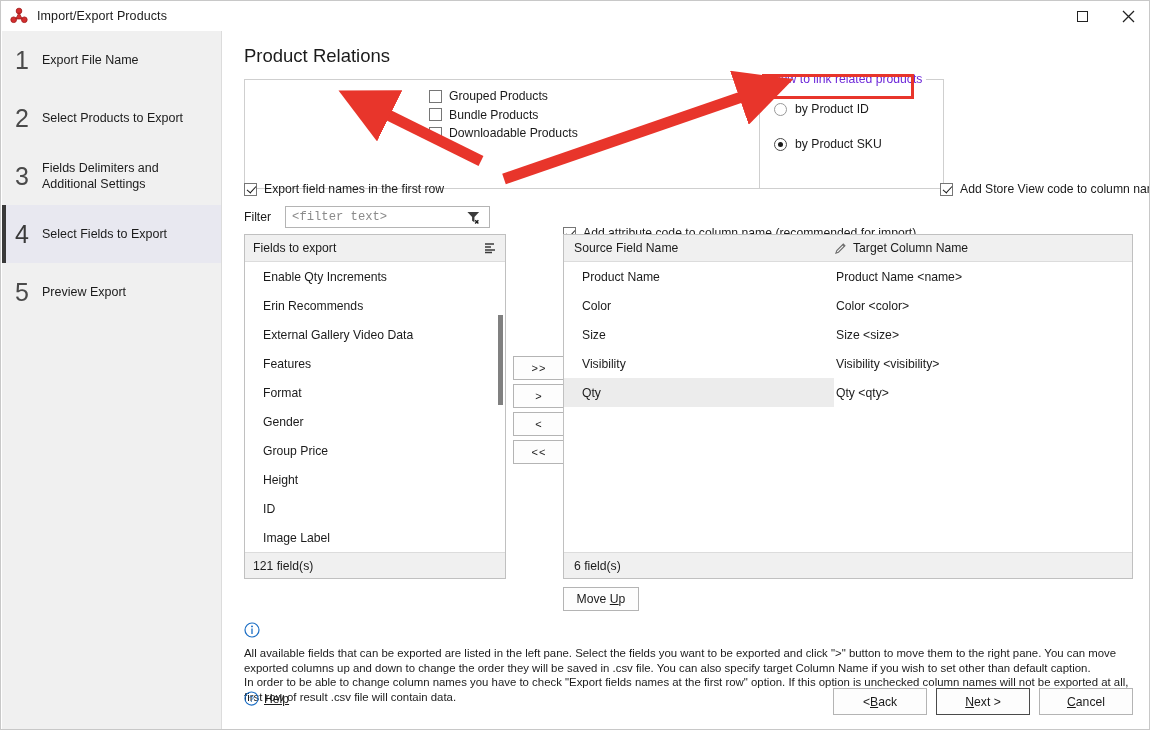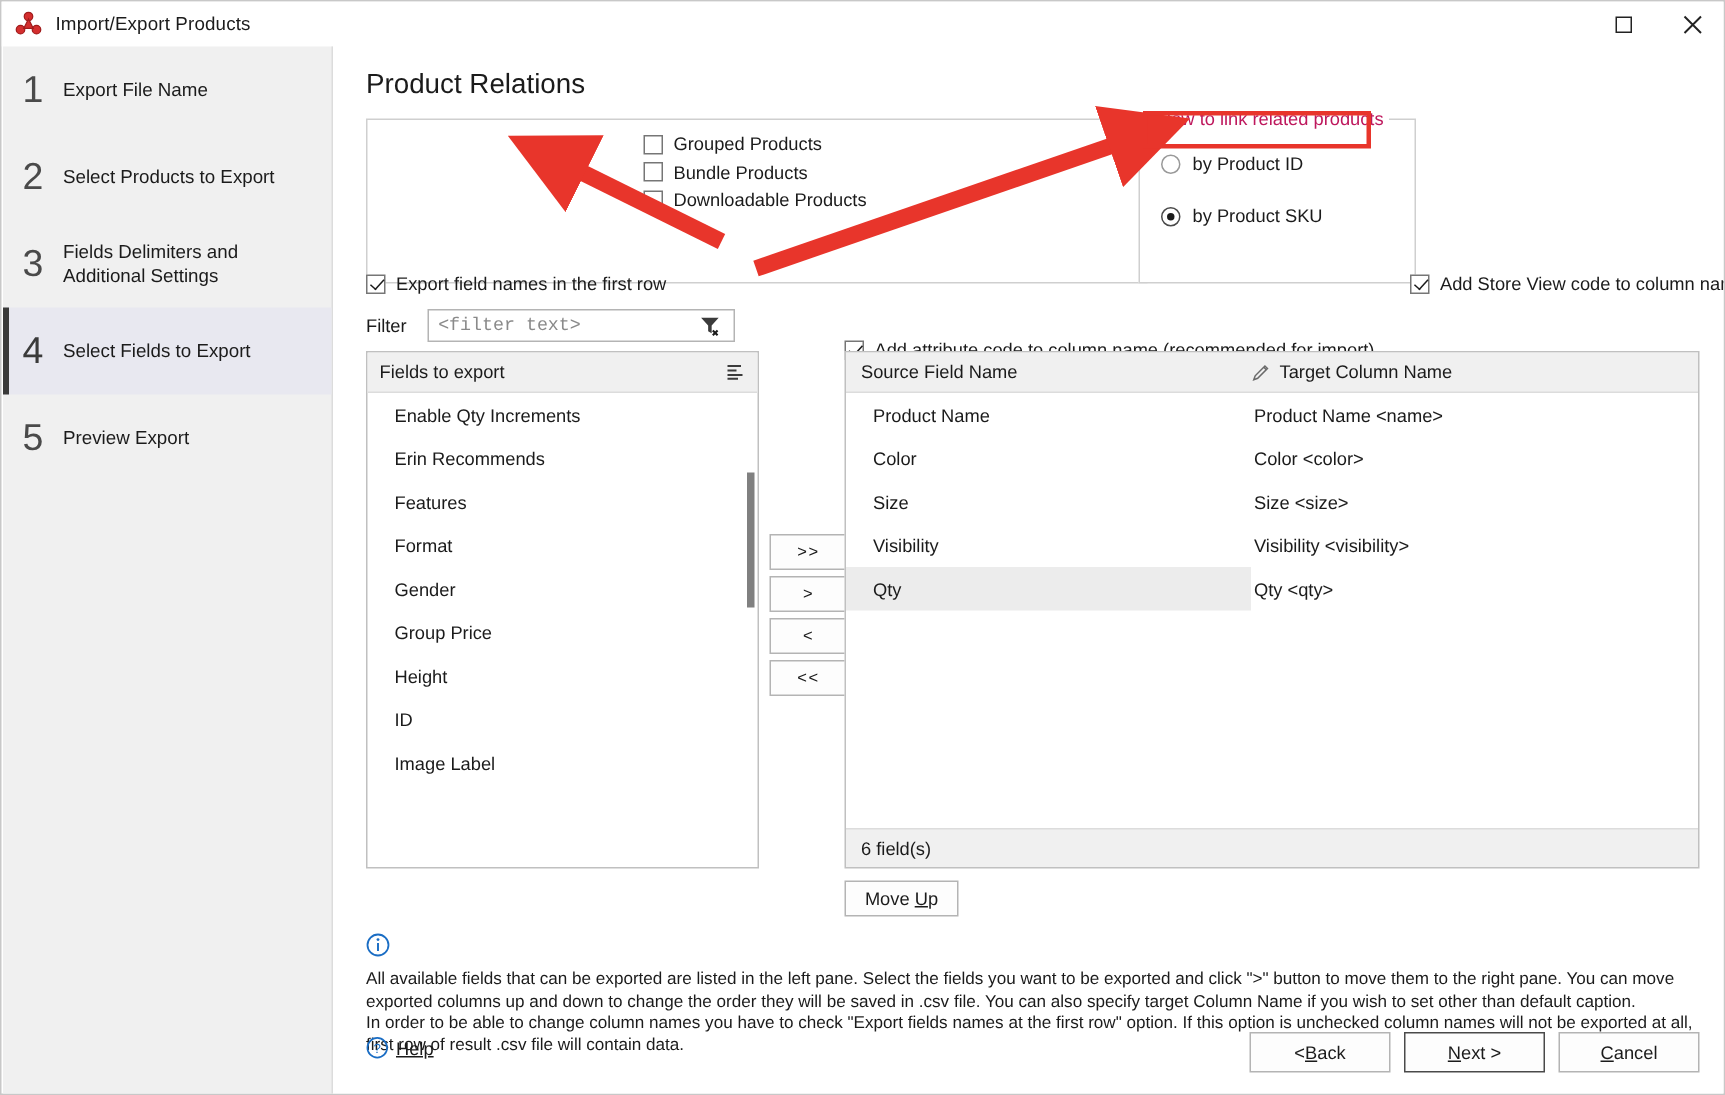--- a/index.html
+++ b/index.html
@@ -74,21 +74,21 @@
   }
   .chk-lbl { font-size: 12.2px; color: #1b1b1b; white-space: nowrap; }
 
   
   .link-box {
     position: absolute; left: 537px; top: 48px; width: 185px; height: 110px;
     border: 1px solid #cfcfcf; background: #fff;
   }
   .link-legend {
     position: absolute; left: 8px; top: -8px; background: #fff; padding: 0 4px;
-    font-size: 12.2px; color: #be185d; white-space: nowrap;
+    font-size: 12.2px; color: #6d28d9; white-space: nowrap;
   }
   .radio-row { display: flex; align-items: center; height: 18px; }
   .rdo {
     width: 13px; height: 13px; border-radius: 50%; border: 1px solid #999;
     background: #fff; flex: 0 0 13px; margin-right: 8px; position: relative;
   }
   .rdo.on { border-color: #4a4a4a; }
   .rdo.on::after {
     content: ""; position: absolute; left: 3px; top: 3px; width: 5px; height: 5px;
     border-radius: 50%; background: #1b1b1b;
@@ -311,29 +311,31 @@
     <div class="list-pane">
       <div class="list-head">
         <span class="list-head-lbl">Fields to export</span>
         <svg width="14" height="14" viewBox="0 0 14 14">
           <path d="M2 3 H11 M2 6 H8 M2 9 H12 M2 11.5 H9" stroke="#3b3b3b" stroke-width="1.3"></path>
         </svg>
       </div>
       <div class="list-body" id="left-list">
           <div class="list-item">Enable Qty Increments</div>
           <div class="list-item">Erin Recommends</div>
+          <div class="list-item">External Gallery Video Data</div>
           <div class="list-item">Features</div>
           <div class="list-item">Format</div>
           <div class="list-item">Gender</div>
           <div class="list-item">Group Price</div>
           <div class="list-item">Height</div>
           <div class="list-item">ID</div>
           <div class="list-item">Image Label</div>
         </div>
       <div class="vscroll"></div>
+      <div class="list-foot">121 field(s)</div>
     </div>
 
     <div class="xfer" id="xfer">
         <div class="xfer-btn">&gt;&gt;</div>
         <div class="xfer-btn">&gt;</div>
         <div class="xfer-btn">&lt;</div>
         <div class="xfer-btn">&lt;&lt;</div>
       </div>
 
     <div class="grid-pane">

